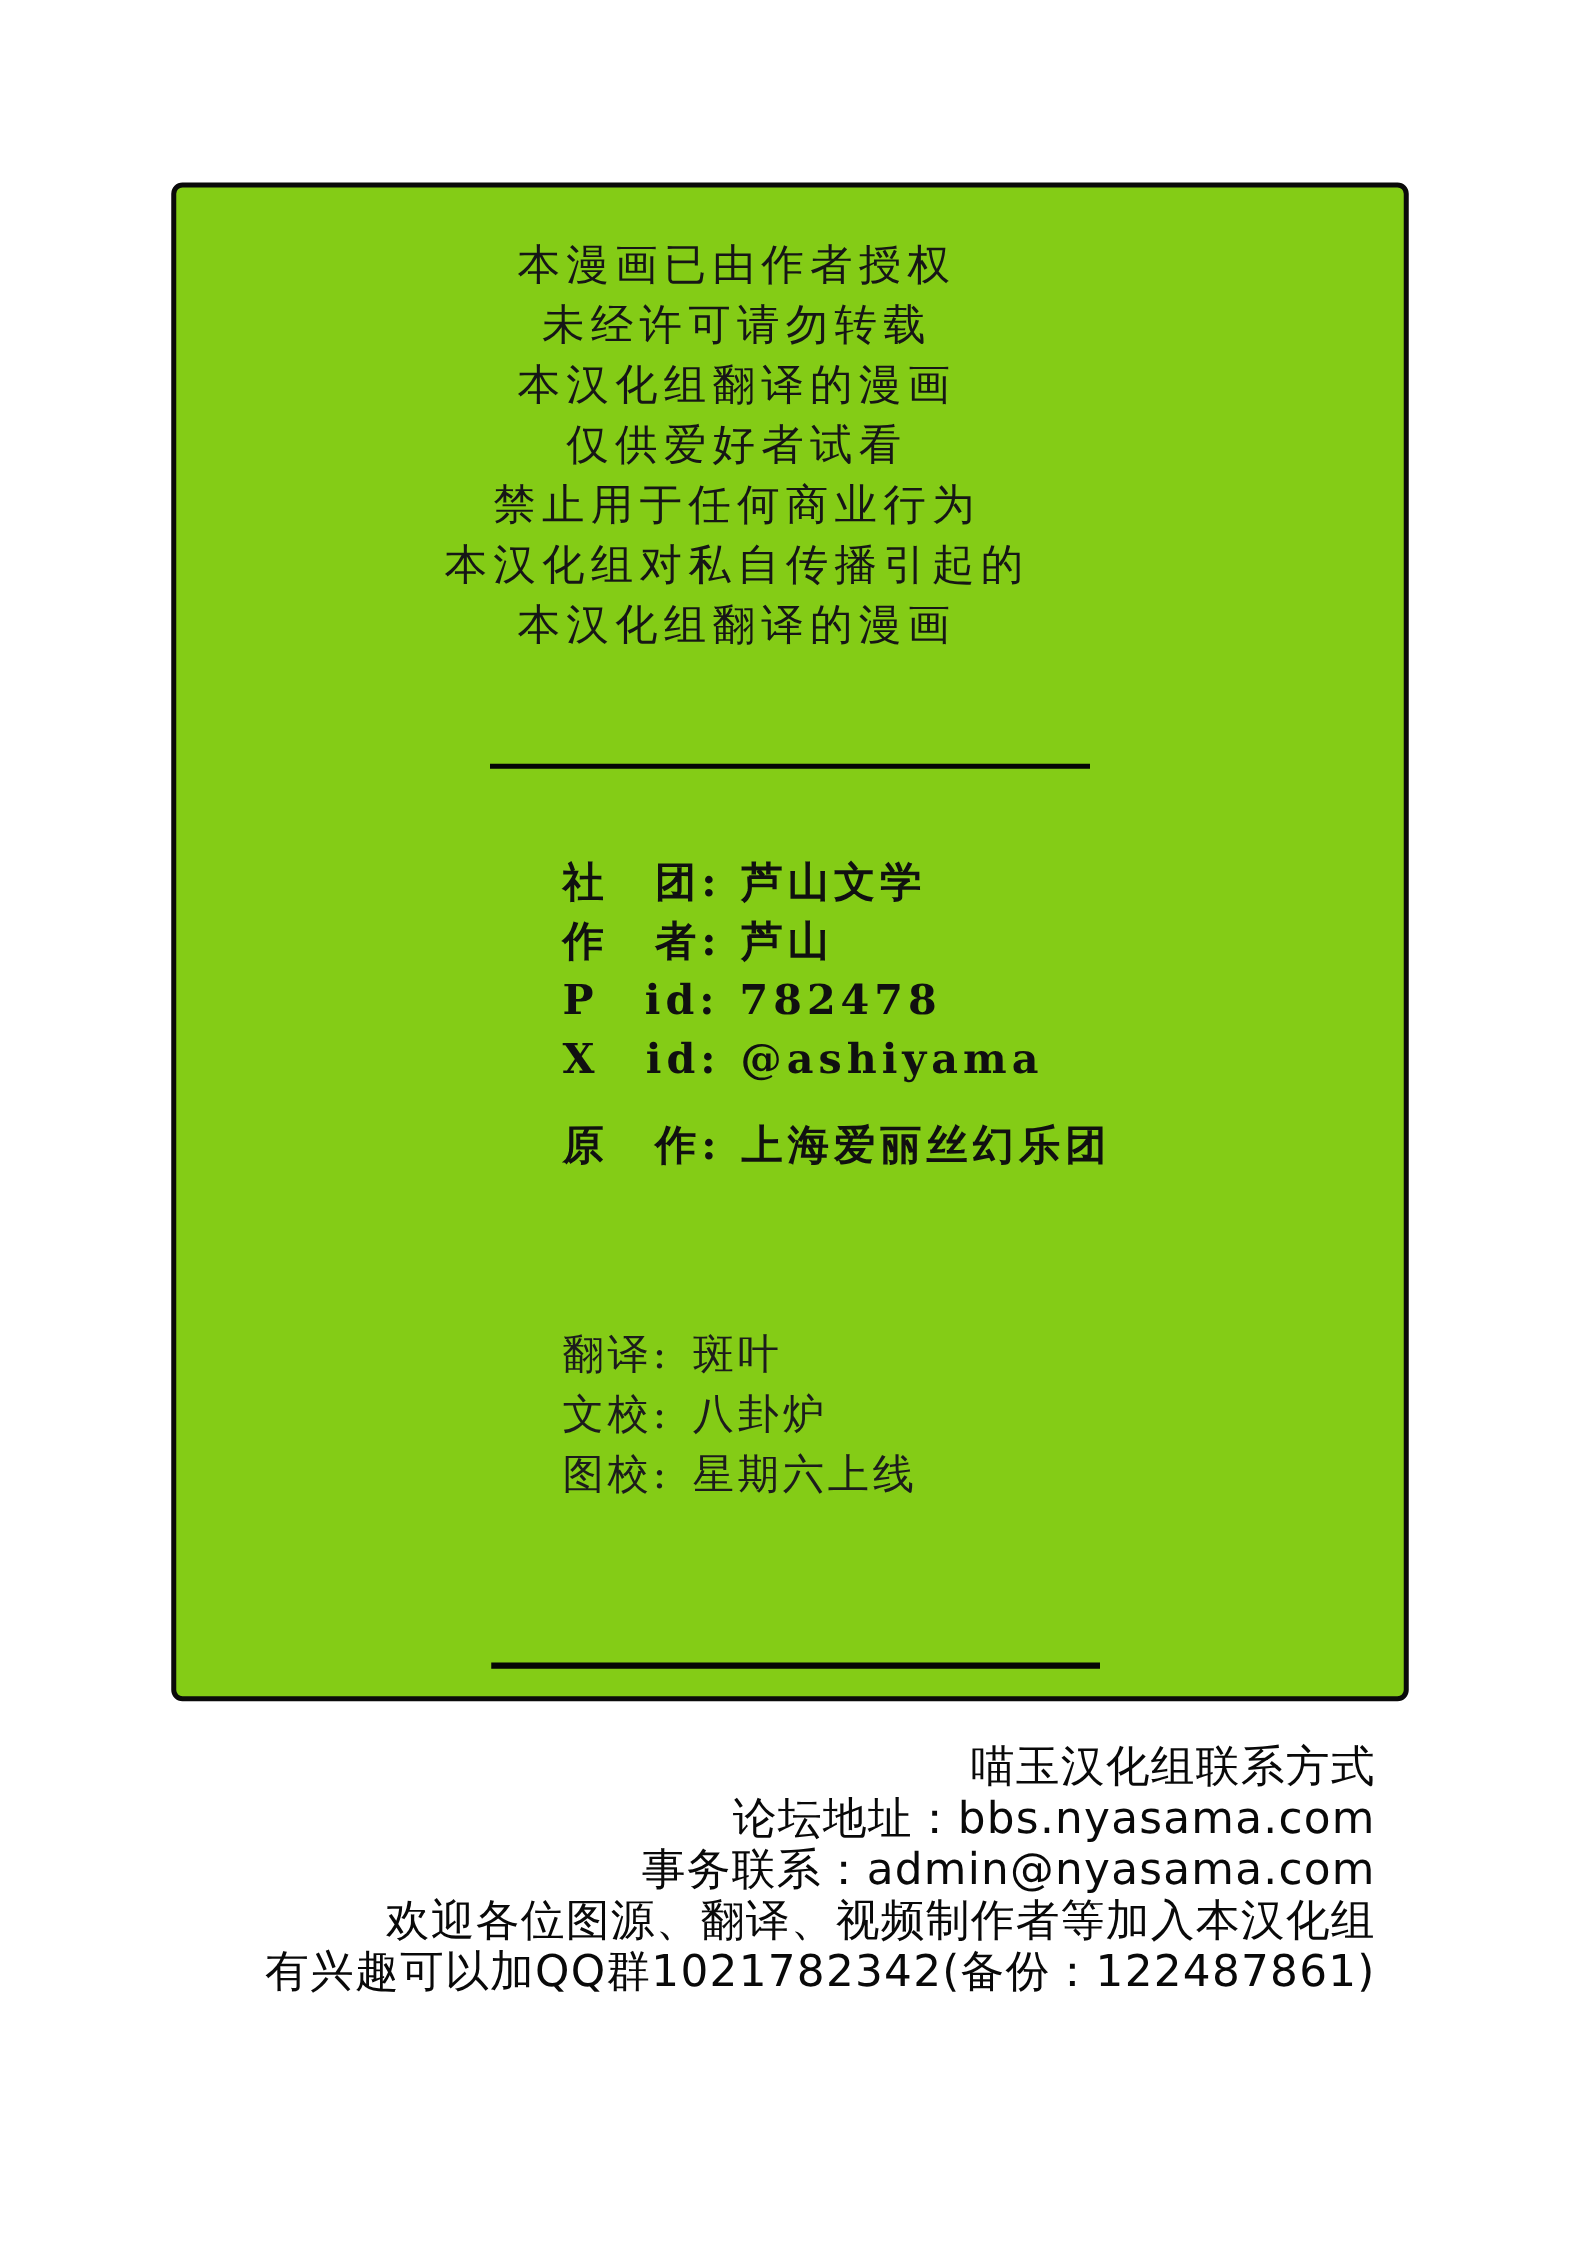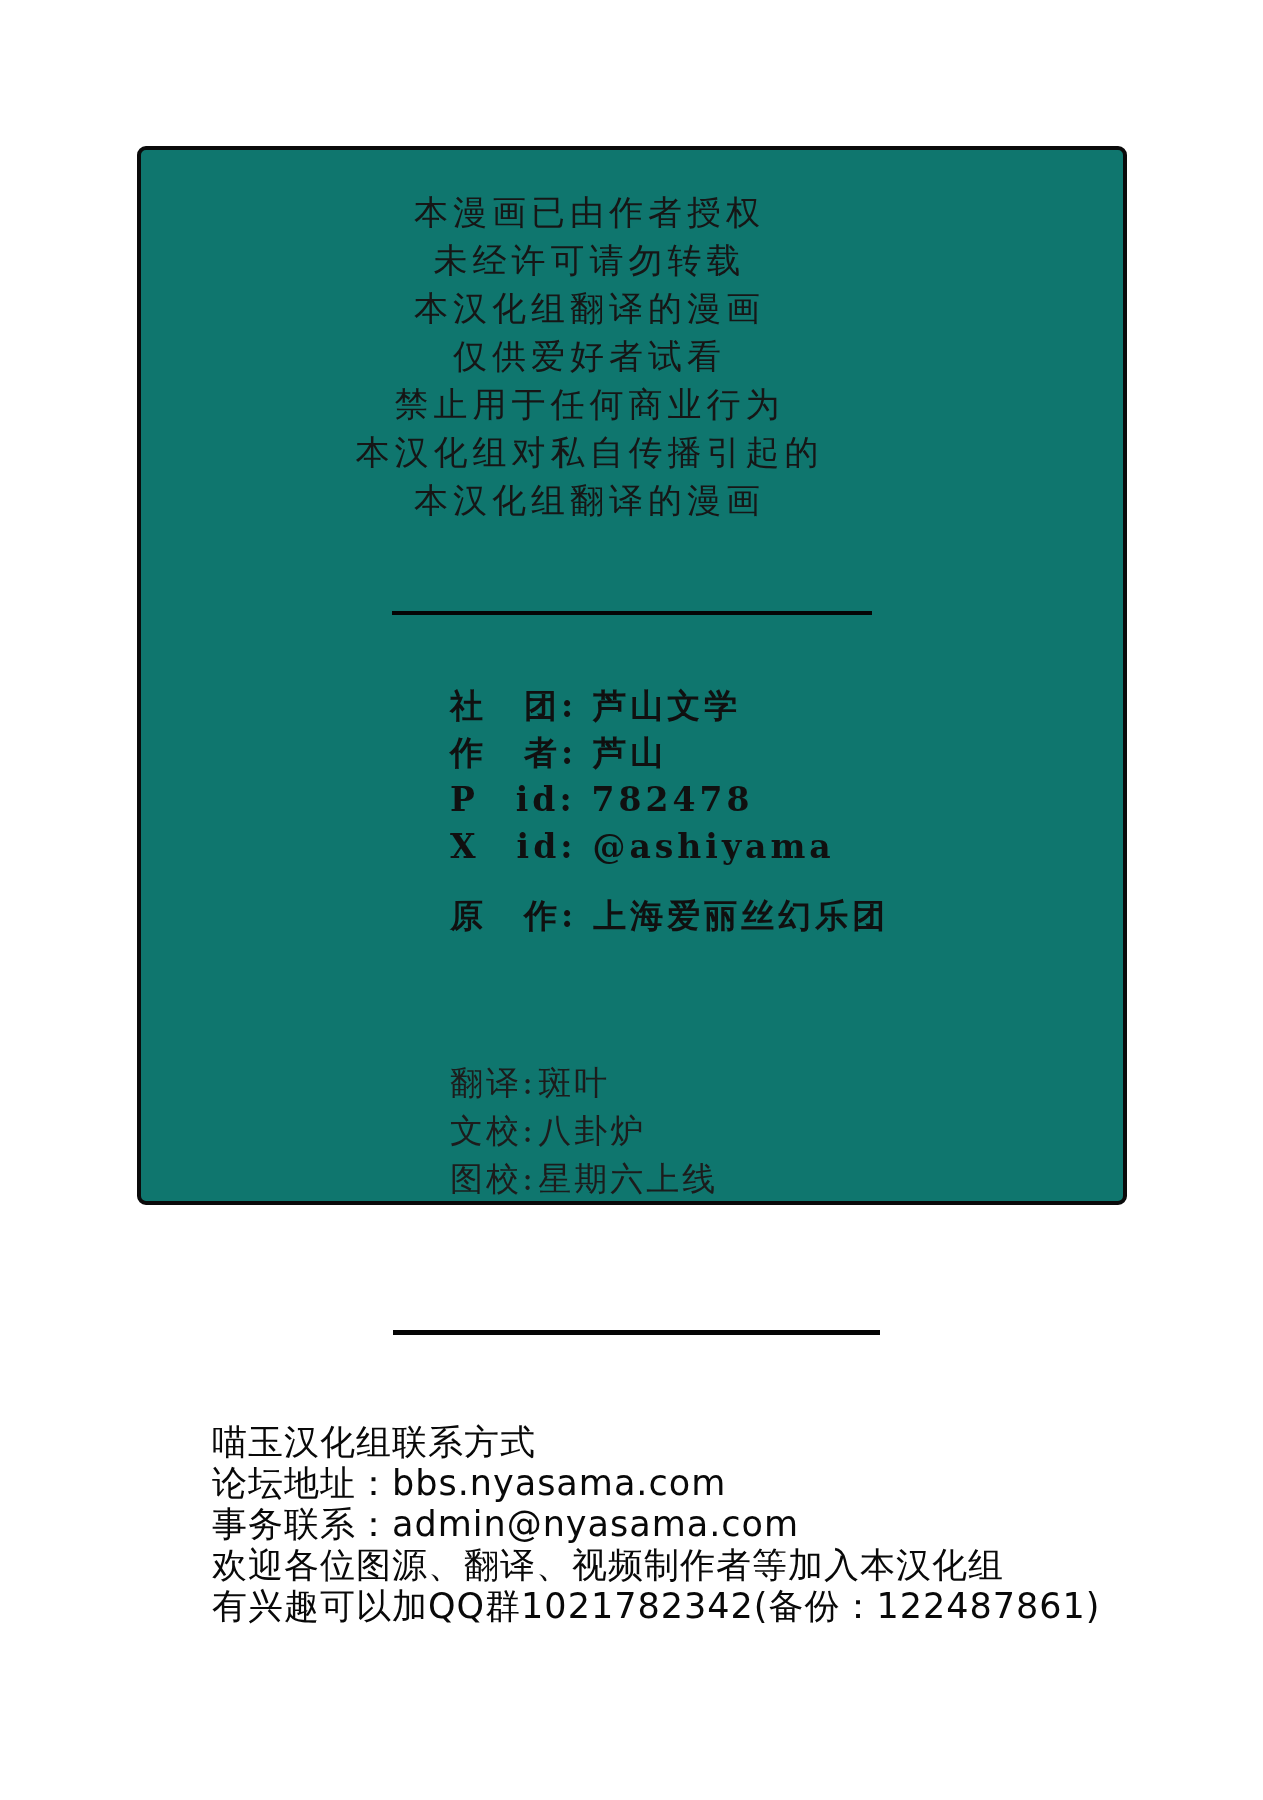--- a/index.html
+++ b/index.html
@@ -9,25 +9,25 @@
     position: relative;
     font-family: "DejaVu Sans", sans-serif;
     color: #0b0b0b;
     overflow: hidden;
   }
   .page { position: absolute; left: 0; top: 0; width: 1263px; height: 1800px; background: #ffffff; }
 
   .frame {
     position: absolute;
     left: 137px; top: 146px;
-    width: 990px; height: 1059px;
+    width: 990px; height: 1215px;
     box-sizing: border-box;
     border: 4px solid #0a0a0a;
     border-radius: 9px;
-    background: #0f766e;
+    background: #84cc16;
   }
 
   
   .disclaimer {
     position: absolute;
     left: 0; right: 85px; top: 38px;
     text-align: center;
     font-family: "DejaVu Serif", serif;
     font-size: 34px;
     line-height: 48px;
@@ -61,32 +61,33 @@
     position: absolute;
     left: 309px; top: 909px;
     font-family: "DejaVu Serif", serif;
     font-weight: normal;
     font-size: 33px;
     line-height: 48px;
     letter-spacing: 3px;
     color: #1c1c1c;
     white-space: nowrap;
   }
-  .staff-block .lbl { margin-right: 2px; }
+  .staff-block .lbl { margin-right: 18px; }
 
   
   .contact-block {
     position: absolute;
-    left: 71px; top: 1272px;
+    left: 71px; top: 1244px;
     font-family: "DejaVu Sans", sans-serif;
     font-size: 35px;
     line-height: 41px;
     letter-spacing: 1px;
     color: #090909;
     white-space: nowrap;
+    text-align: right;
   }
 </style>
 </head>
 <body>
 
 <div class="page">
   <div class="frame">
 
     <div class="disclaimer">
       <div>本漫画已由作者授权</div>

